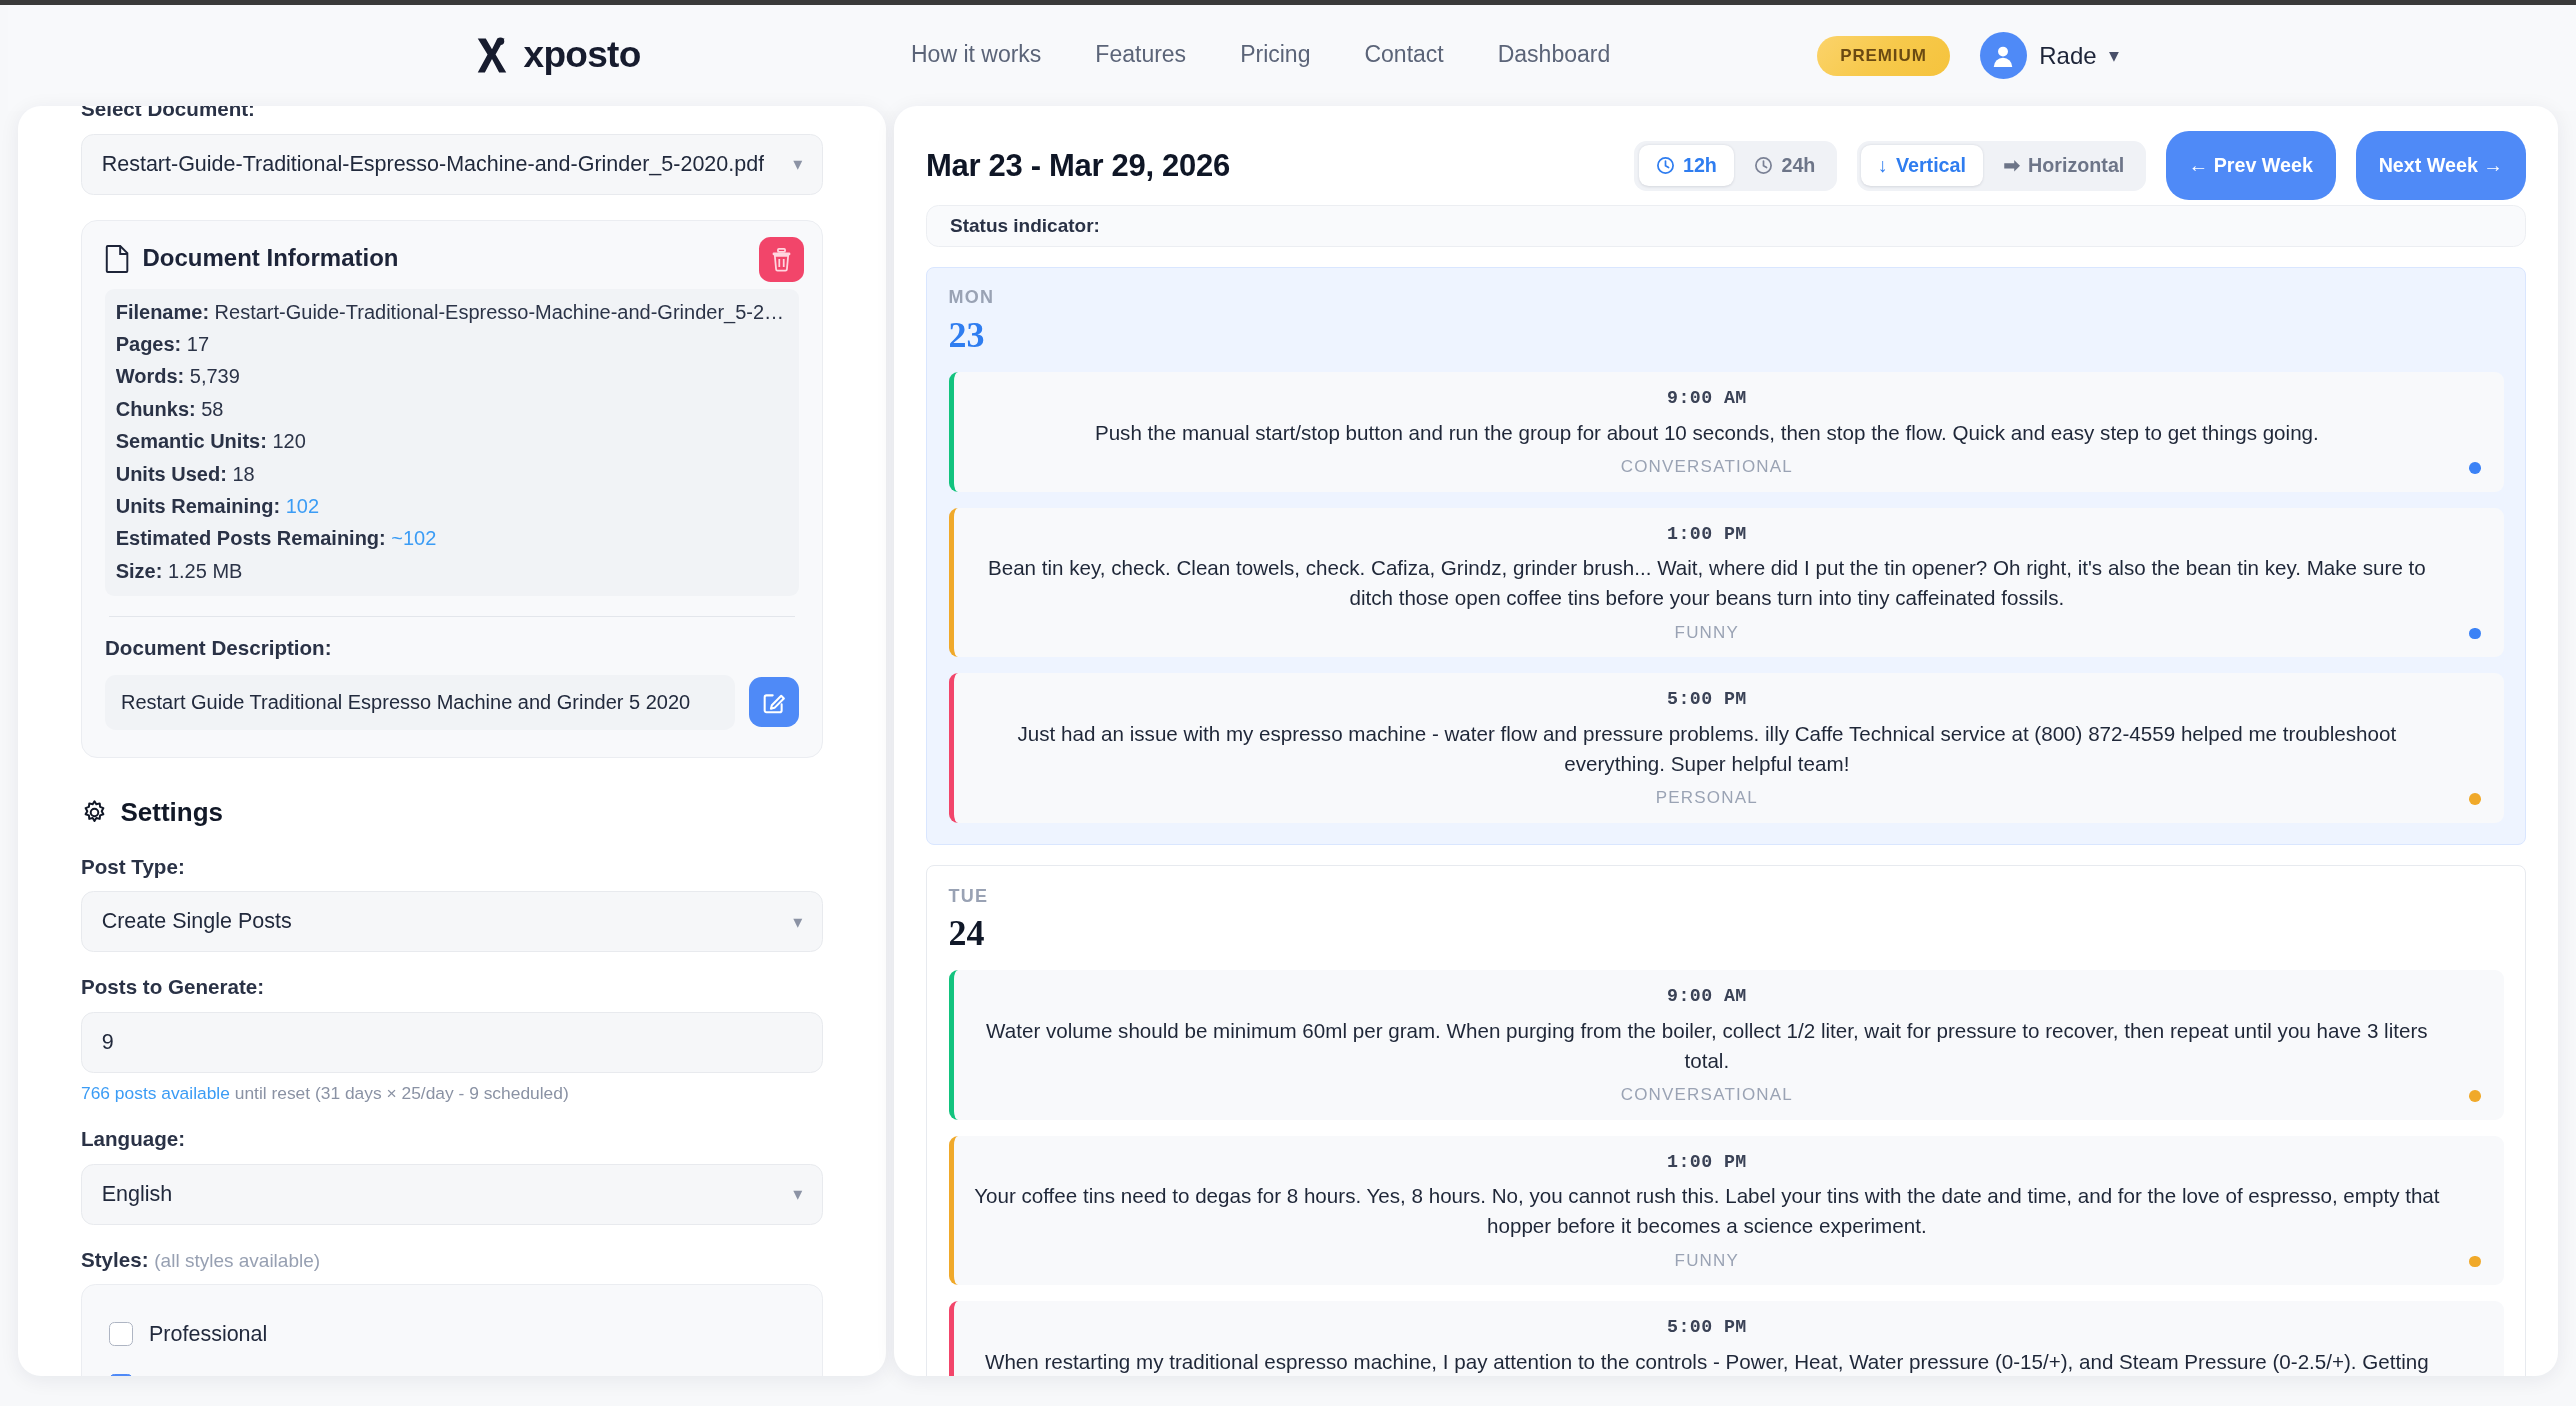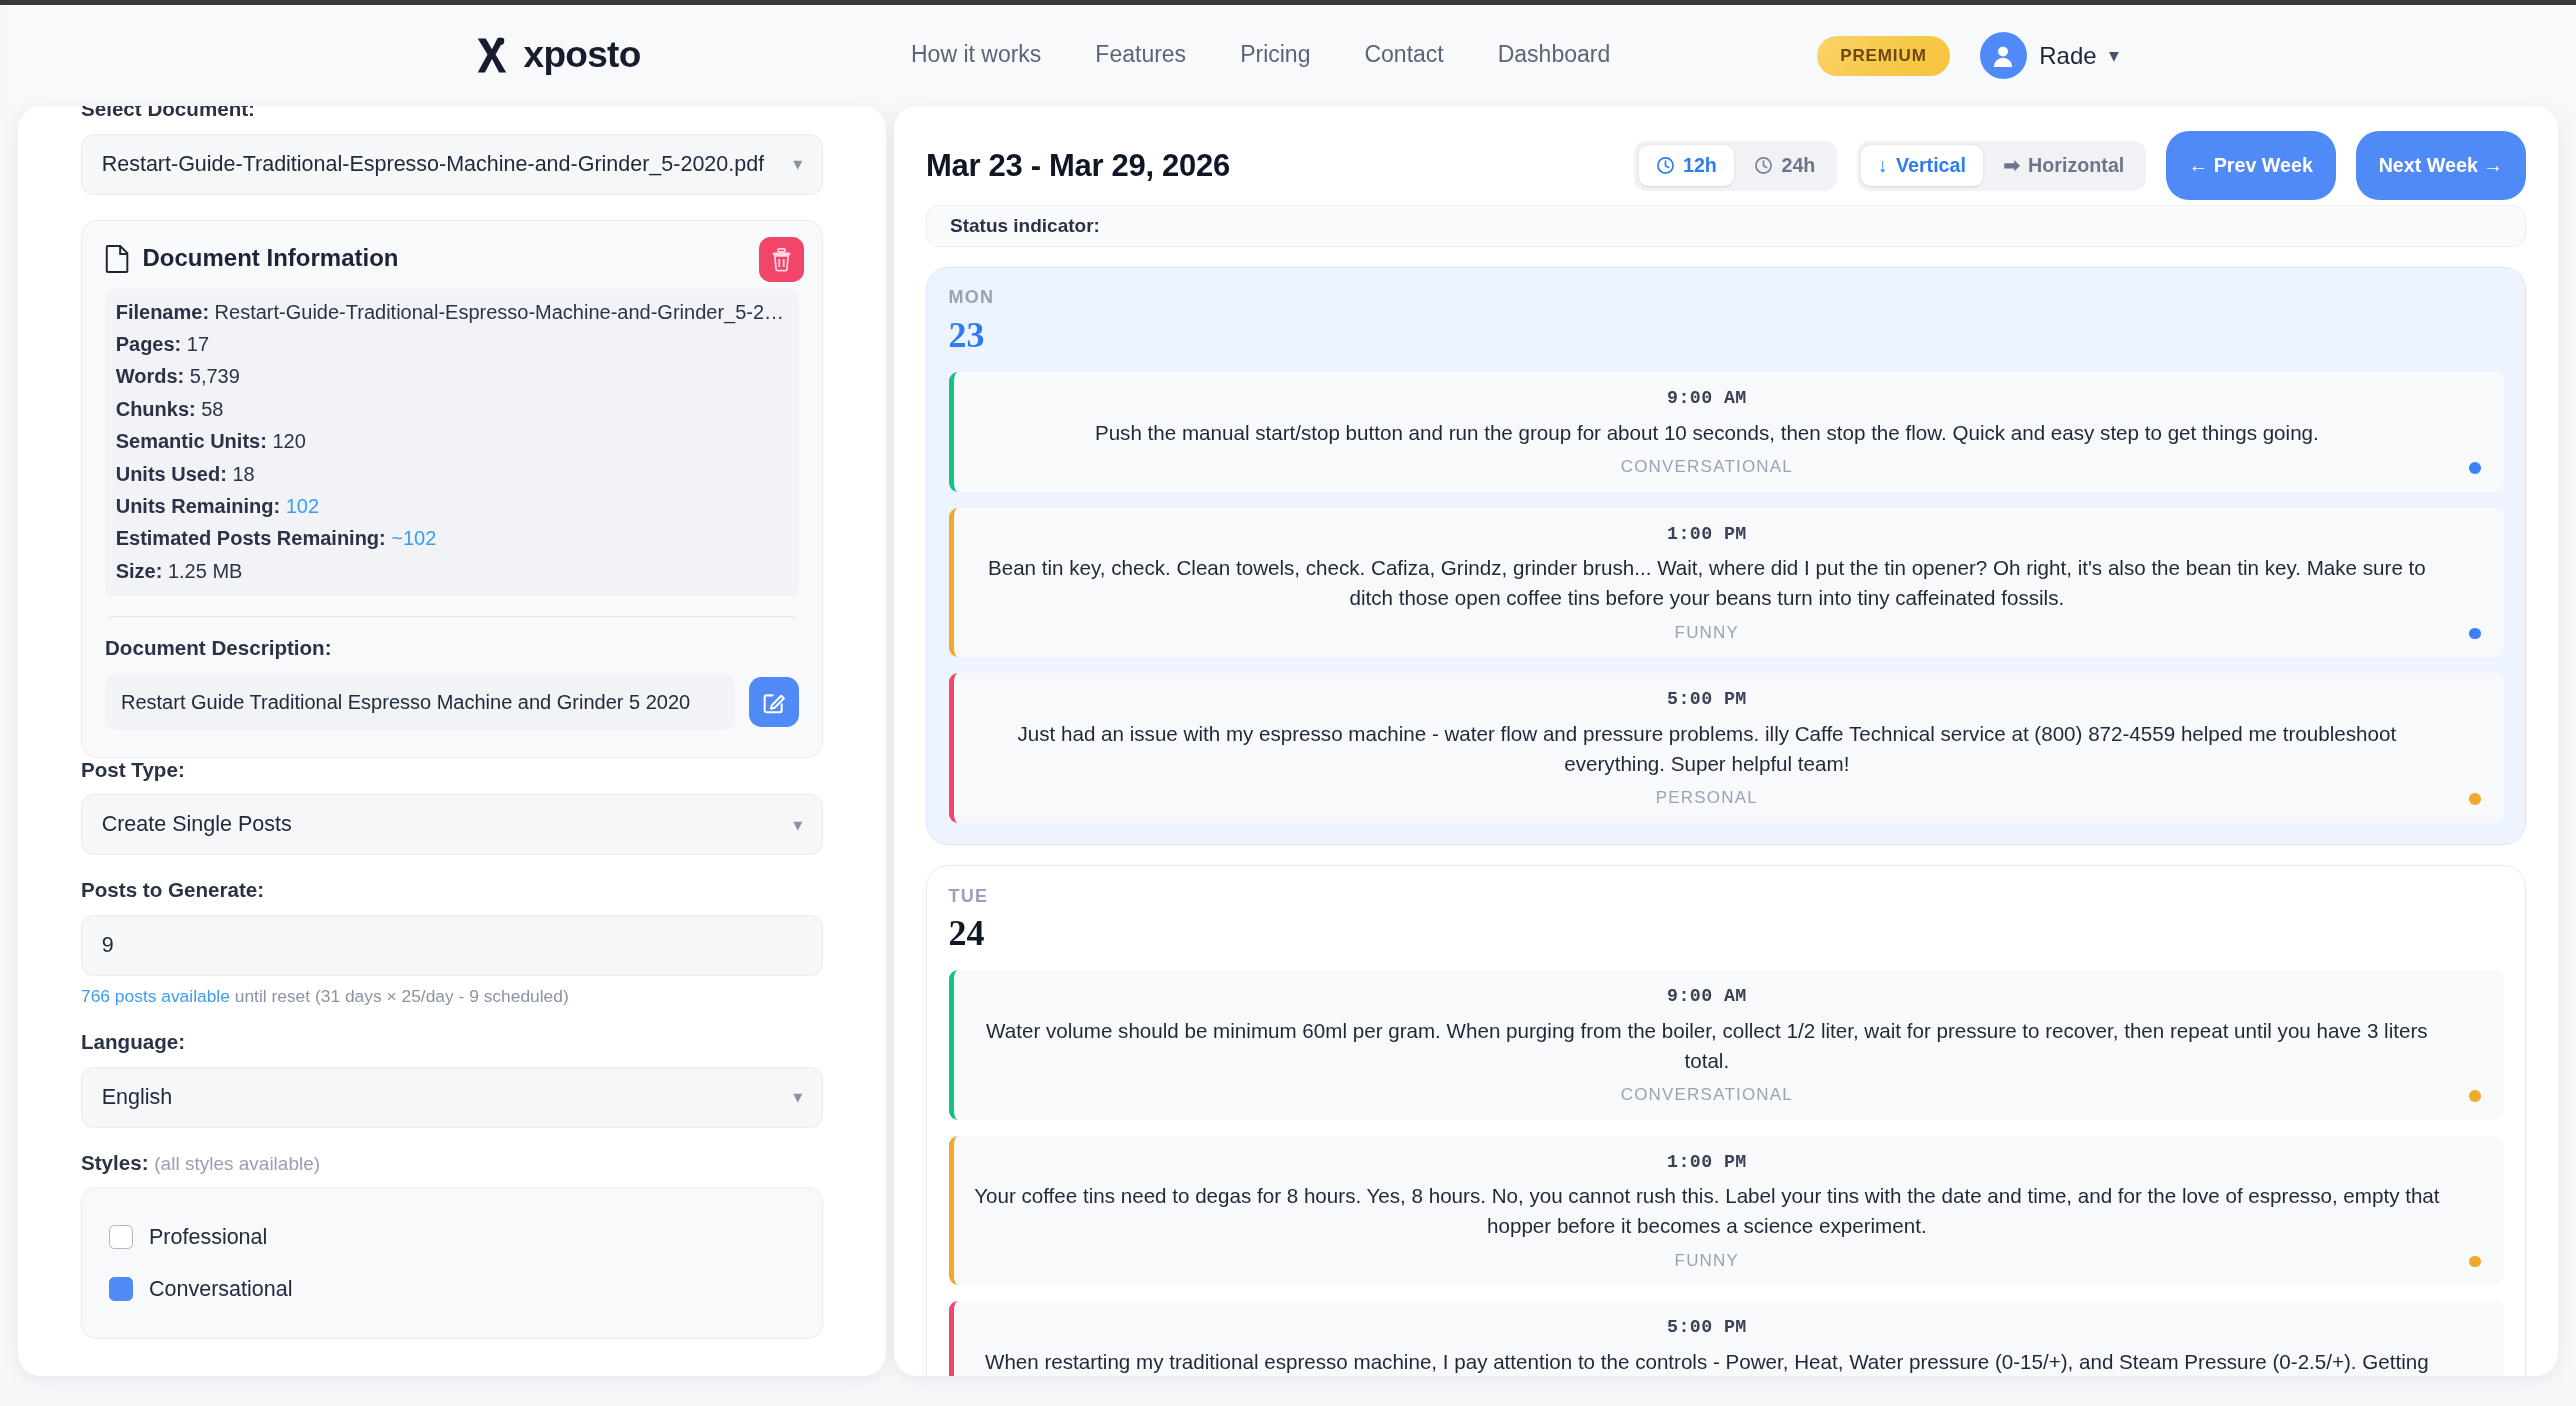--- a/index.html
+++ b/index.html
@@ -163,21 +163,21 @@
     padding: 0 23px;
   }
   .status-label { font-size:19px; font-weight:700; color:#2a3246; width: 242px; }
   .status-items { display:flex; flex:1; }
   .status-item { display:flex; align-items:center; gap:10.7px; width: 25%; }
   .status-item:last-child { width:auto; }
   .dot { width:11.6px; height:11.6px; border-radius:50%; flex:none; }
   .status-text { font-size:19px; color:#3d4558; }
 
   .day-card {
-    margin-top: 19.7px; border-radius: 22px; border:0.9px solid #e7eaef;
+    margin-top: 19.7px; border-radius: 8px; border:0.9px solid #e7eaef;
     padding: 19.7px 21.5px 21.5px 21.5px; position:relative;
   }
   .day-card.today { background:#eef4ff; border-color:#d9e6ff; }
   .day-card.plain { background:#ffffff; }
   .dow { font-size: 18px; font-weight:700; color:#99a2b4; letter-spacing:1.3px; }
   .dnum { font-size: 36px; font-weight:700; margin-top: 5.4px; font-family: Liberation Serif, serif; }
   .dnum.today { color:#2f7df0; }
   .dnum.plain { color:#101828; }
 
   .post {
@@ -310,20 +310,27 @@
           <div class="desc-box">Restart Guide Traditional Espresso Machine and Grinder 5 2020</div>
           <button class="edit-btn">
             <svg width="25" height="25" viewBox="0 0 28 28">
               <path d="M22 16v7a2 2 0 0 1-2 2H5a2 2 0 0 1-2-2V8a2 2 0 0 1 2-2h7" fill="none" stroke="#ffffff" stroke-width="2.3" stroke-linecap="round"></path>
               <path d="M11 17l10.5-10.5 3 3L14 20l-4 1z" fill="none" stroke="#ffffff" stroke-width="2.3" stroke-linejoin="round"></path>
             </svg>
           </button>
         </div>
       </div>
 
+      <div class="settings-head">
+        <svg width="27" height="27" viewBox="0 0 30 30">
+          <circle cx="15" cy="15" r="4.2" fill="none" stroke="#111827" stroke-width="2.2"></circle>
+          <path d="M15 2.5l2 3.4 3.8-1 .4 3.9 3.7 1.3-1.9 3.4 1.9 3.4-3.7 1.3-.4 3.9-3.8-1-2 3.4-2-3.4-3.8 1-.4-3.9-3.7-1.3 1.9-3.4-1.9-3.4 3.7-1.3.4-3.9 3.8 1z" fill="none" stroke="#111827" stroke-width="2.2" stroke-linejoin="round"></path>
+        </svg>
+        <span class="settings-title">Settings</span>
+      </div>
 
       <div class="form-group">
         <label class="field-label">Post Type:</label>
         <div class="select-box">
           <span class="val">Create Single Posts</span>
           <span class="caret">▾</span>
         </div>
       </div>
 
       <div class="form-group">

